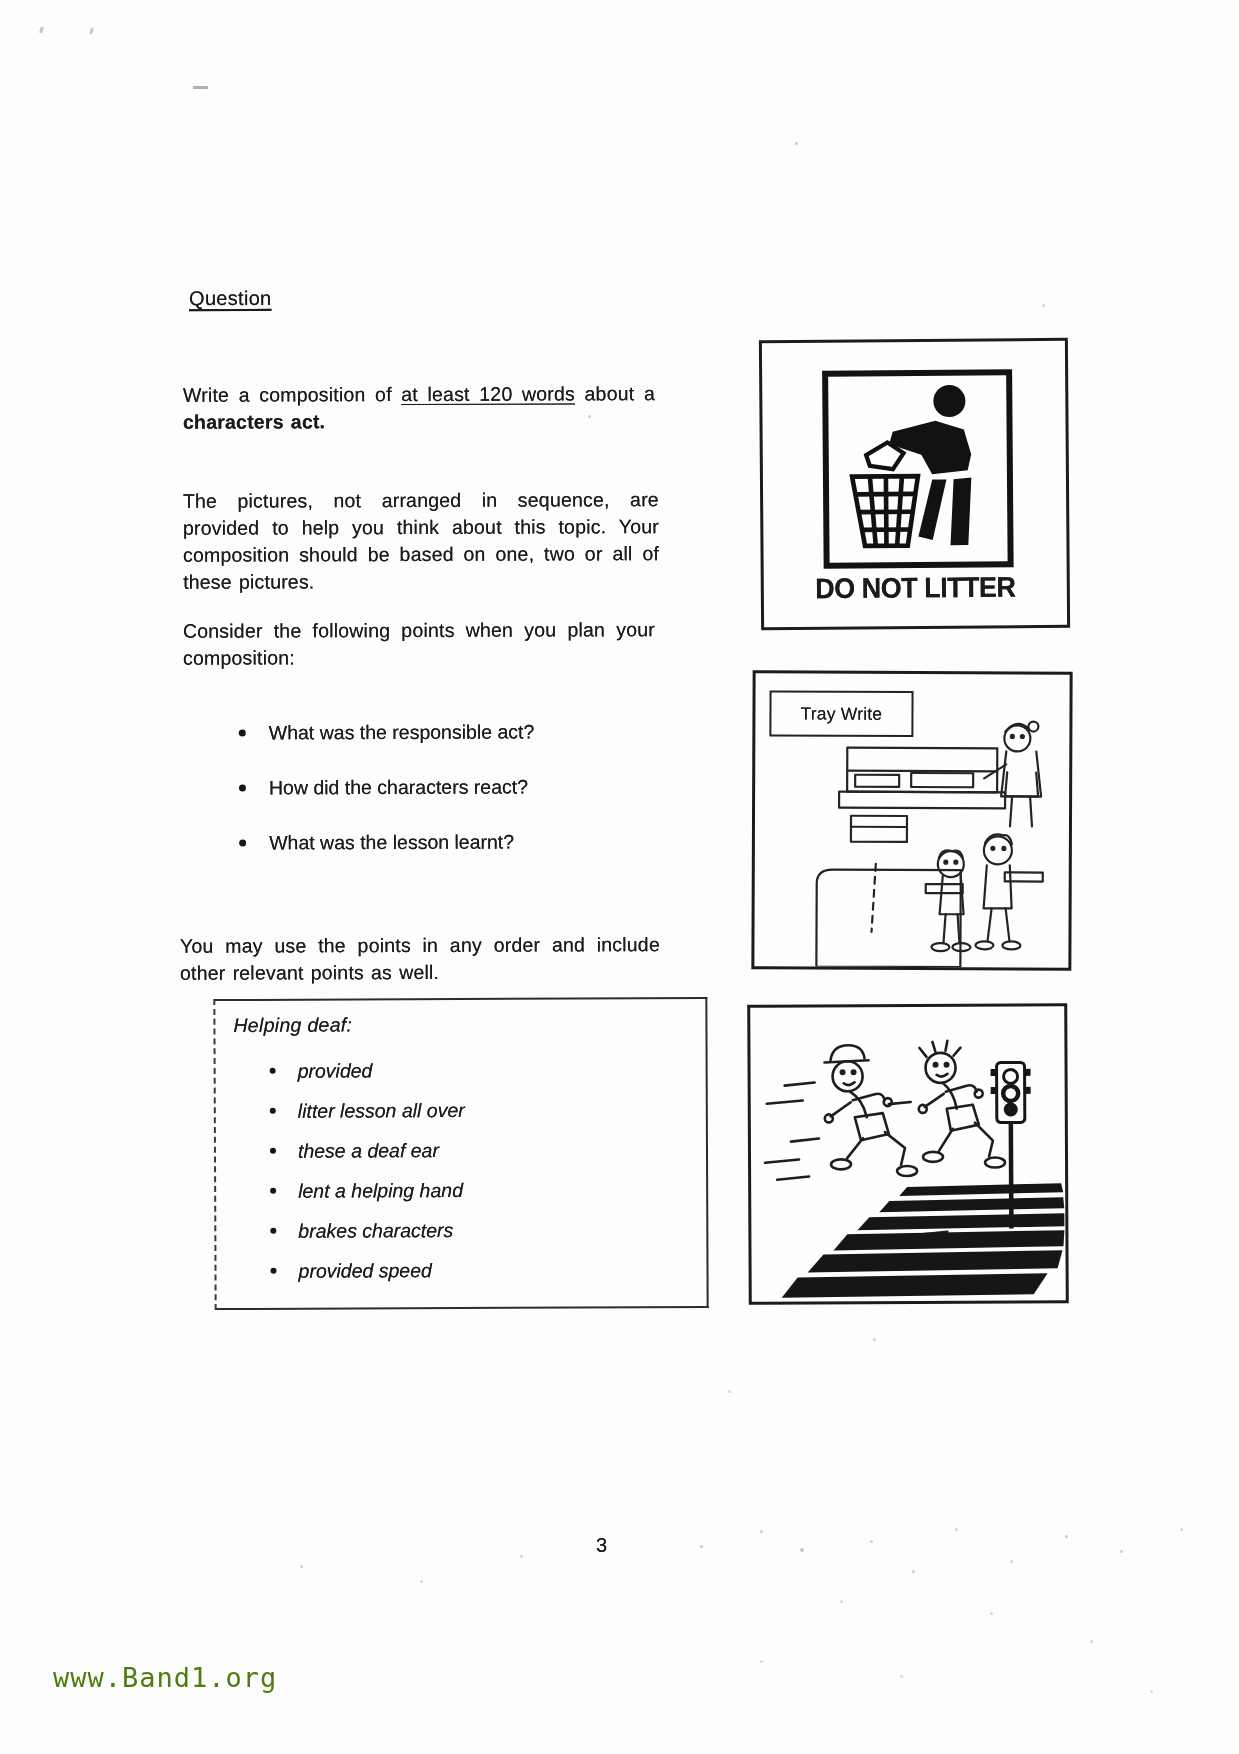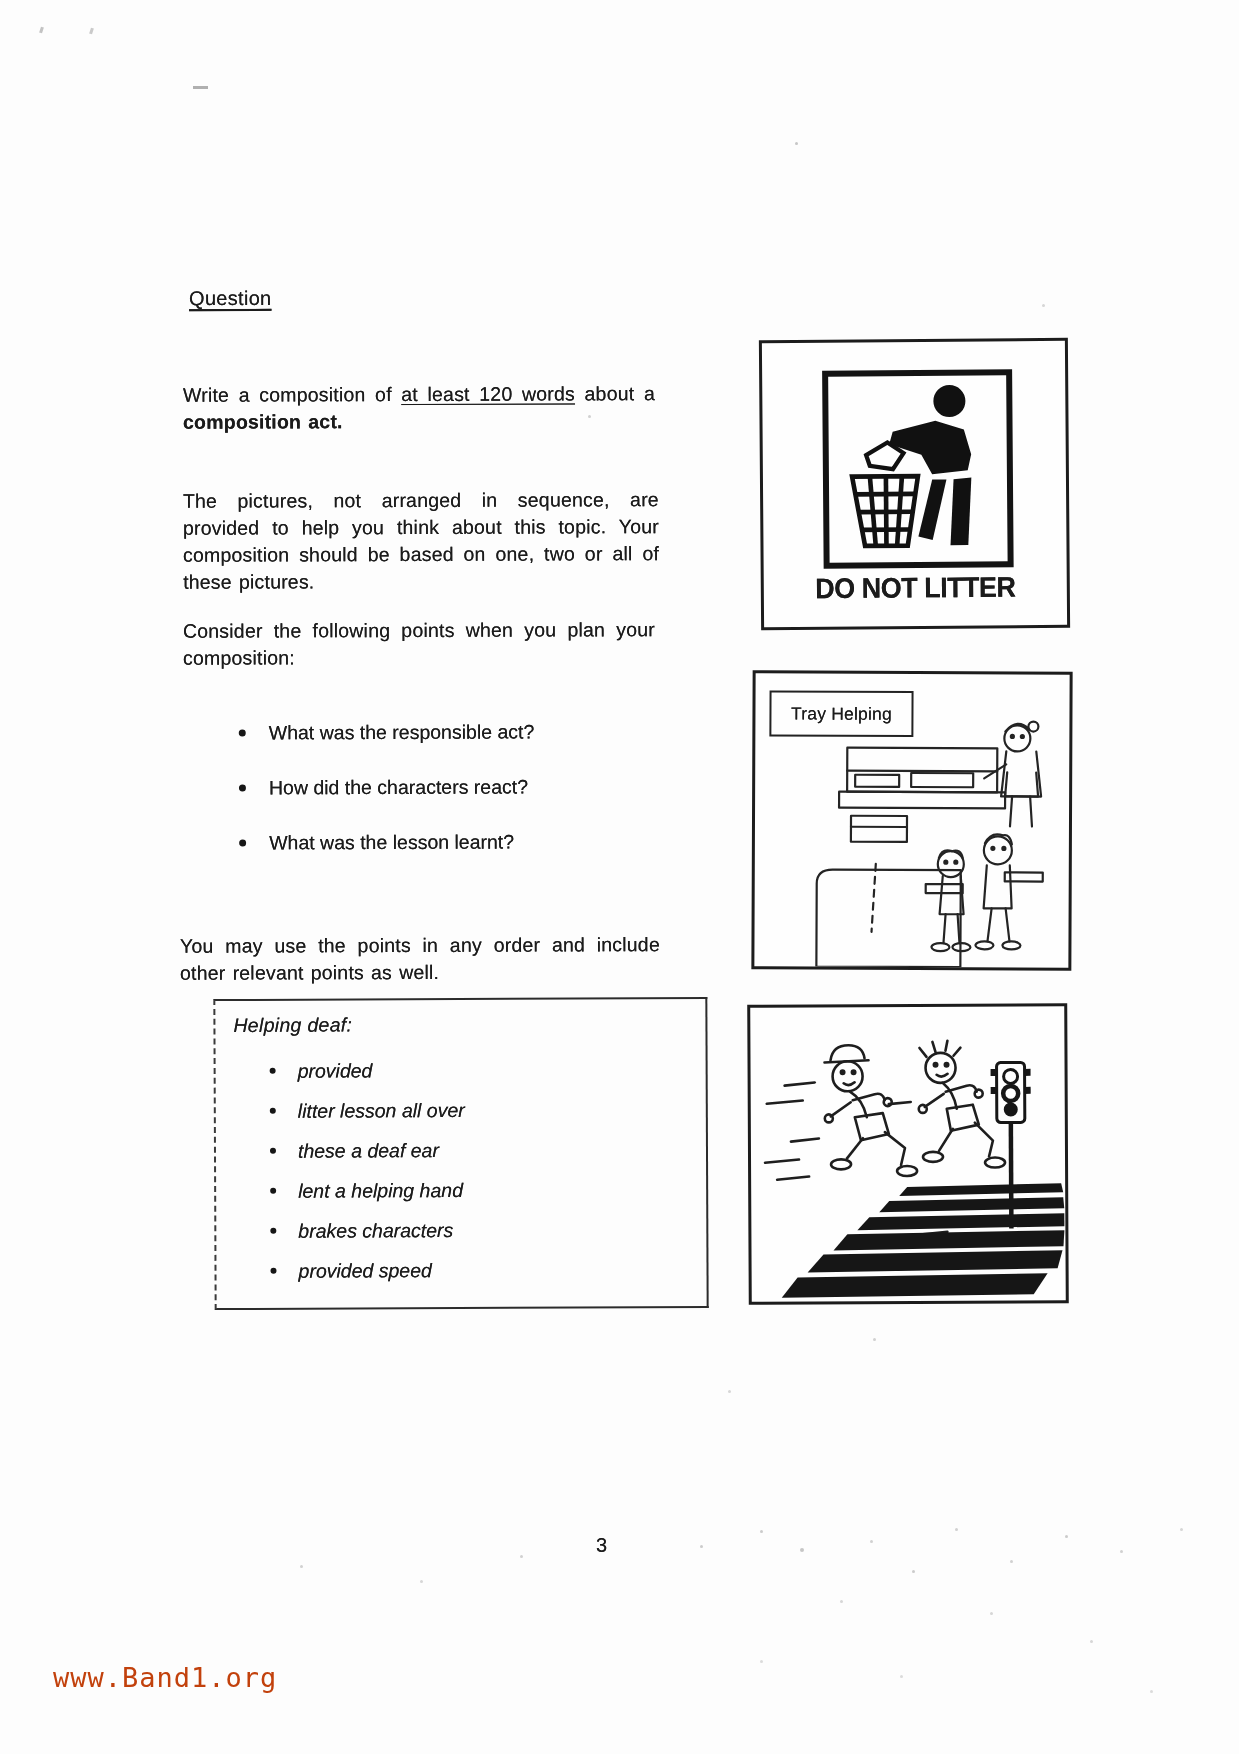--- a/index.html
+++ b/index.html
@@ -66,34 +66,34 @@
   #box-tray .traysign{
     position:absolute;left:14px;top:17px;width:140px;height:42px;border:2.5px solid #222;
     display:flex;align-items:center;justify-content:center;font-size:17.5px;letter-spacing:.2px;
   }
   #box-cross{left:748px;top:1004px;width:314px;height:294px;transform:rotate(-.3deg);}
   .picbox svg{position:absolute;left:0;top:0;width:100%;height:100%;}
   
   .pagenum{position:absolute;left:596px;top:1534px;font-size:20px;}
   .watermark{
     position:absolute;left:53px;top:1662px;
-    font-family:"DejaVu Sans Mono",monospace;font-size:27px;color:#c2410c;letter-spacing:1px;
+    font-family:"DejaVu Sans Mono",monospace;font-size:27px;color:#4d7c0f;letter-spacing:1px;
   }
   
   .sp{position:absolute;background:#8f8f8f;border-radius:50%;}
   .mark{position:absolute;background:#7d7d7d;}
 </style>
 </head>
 <body>
 
 <div class="page">
 
   <div class="qheading ink">Question</div>
 
-  <div class="para ink" id="p-intro"><span>Write a composition of </span><span class="u">at least 120 words</span><span> about a </span><span class="b">composition act.</span></div>
+  <div class="para ink" id="p-intro"><span>Write a composition of </span><span class="u">at least 120 words</span><span> about a </span><span class="b">characters act.</span></div>
 
   <div class="para ink" id="p-pictures">The pictures, not arranged in sequence, are provided to help you think about this topic. Your composition should be based on one, two or all of these pictures.</div>
 
   <div class="para ink" id="p-consider">Consider the following points when you plan your composition:</div>
 
   <ul class="qpoints ink">
     <li>What was the responsible act?</li>
     <li>How did the characters react?</li>
     <li>What was the lesson learnt?</li>
   </ul>
@@ -182,21 +182,21 @@
         <circle cx="238" cy="174" r="1.5" fill="#242424"></circle>
         <circle cx="249" cy="174" r="1.5" fill="#242424"></circle>
         <path d="M232,191 L229,234 L257,234 L255,191"></path>
         <rect x="250" y="198" width="38" height="9"></rect>
         <line x1="237" y1="234" x2="233" y2="267"></line>
         <line x1="251" y1="234" x2="255" y2="267"></line>
         <ellipse cx="230" cy="271" rx="9" ry="4"></ellipse>
         <ellipse cx="257" cy="271" rx="9" ry="4"></ellipse>
       </g>
     </svg>
-    <div class="traysign ink">Tray Helping</div>
+    <div class="traysign ink">Tray Write</div>
   </div>
 
   <div class="picbox" id="box-cross">
     <svg viewBox="0 0 314 294">
       <g fill="none" stroke="#1e1e1e" stroke-width="2.6" stroke-linecap="round" stroke-linejoin="round">
         <line x1="34" y1="78" x2="64" y2="75"></line>
         <line x1="16" y1="96" x2="52" y2="93"></line>
         <line x1="40" y1="134" x2="68" y2="131"></line>
         <line x1="14" y1="155" x2="48" y2="152"></line>
         <line x1="26" y1="172" x2="58" y2="169"></line>

